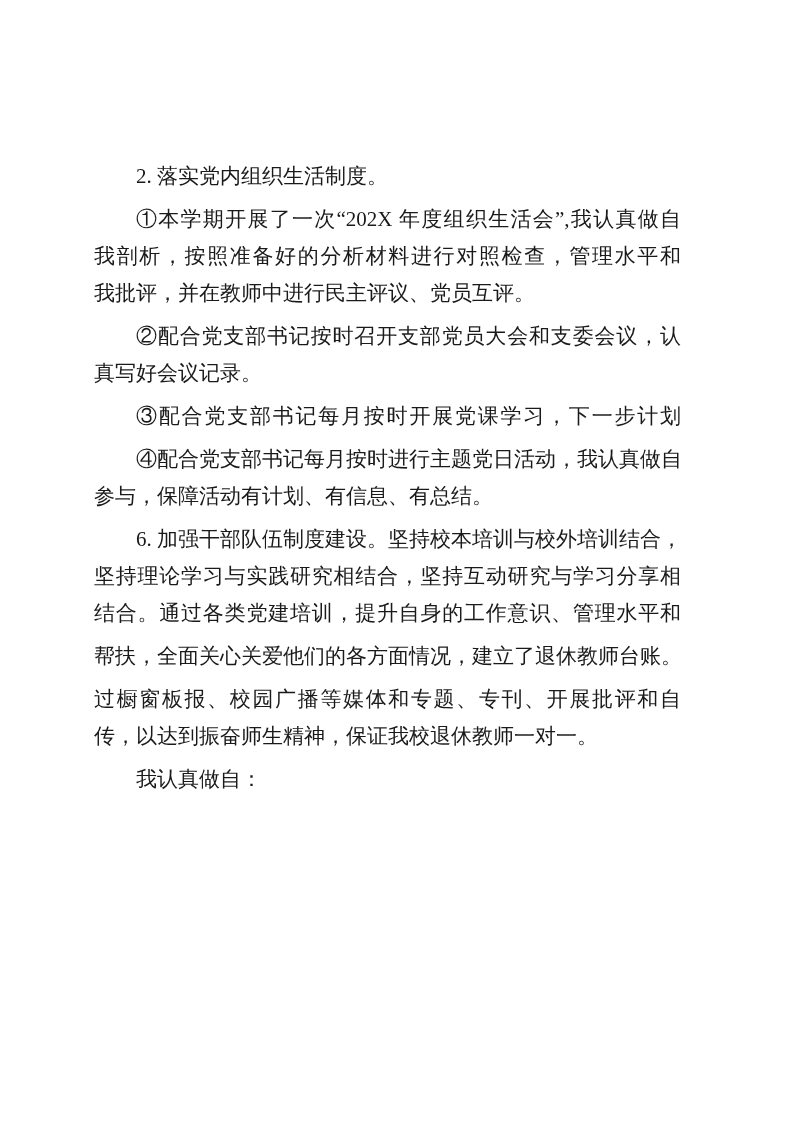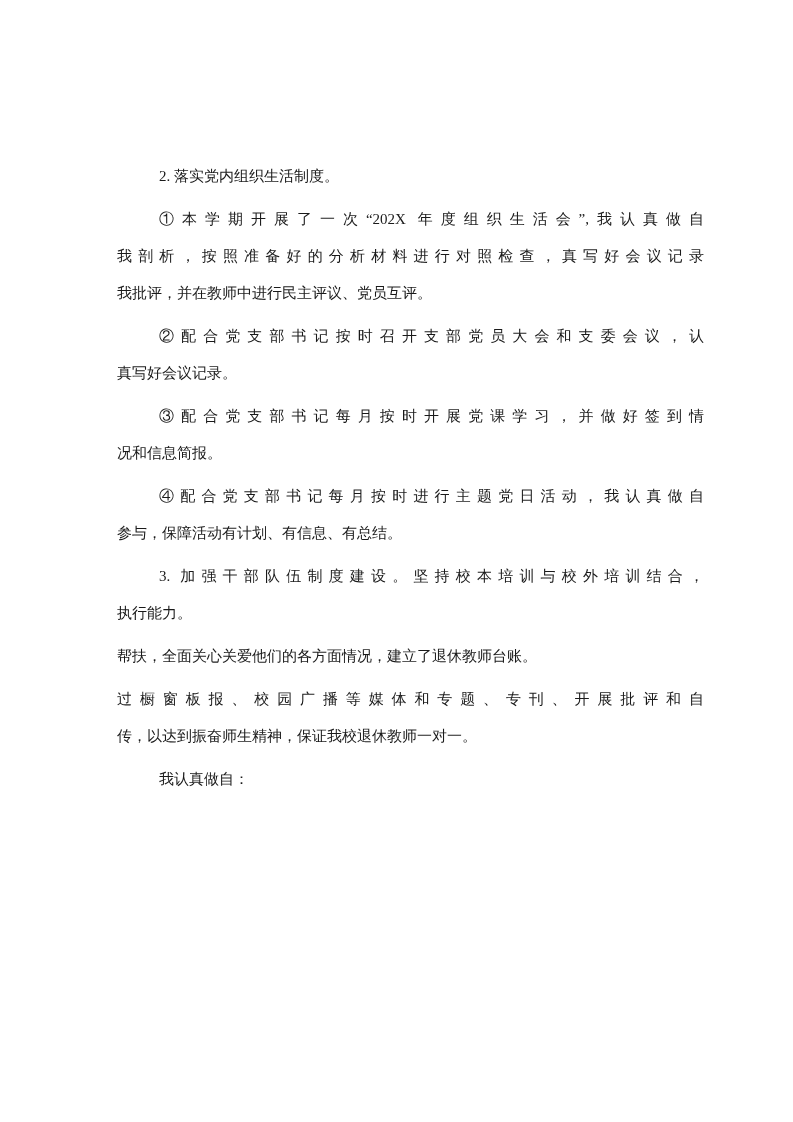--- a/index.html
+++ b/index.html
@@ -14,24 +14,24 @@
   }
   .page {
     position: relative;
     width: 793px;
     height: 1122px;
     background: #ffffff;
     overflow: hidden;
   }
   .doc-body {
     position: absolute;
-    left: 117px;
+    left: 94px;
     top: 158px;
     width: 587px;
-    font-size: 15px;
+    font-size: 21px;
     line-height: 37px;
     color: #1a1a1a;
     font-weight: 400;
   }
   .paragraph {
     margin: 0 0 6px 0;
   }
   .line {
     white-space: nowrap;
     height: 37px;
@@ -48,38 +48,38 @@
 </head>
 <body>
 
 <div class="page" style="background: rgb(255, 255, 255);">
   <div class="doc-body" id="doc-body" style="color: rgb(26, 26, 26);">
       <div class="paragraph">
         <div class="line first">2. 落实党内组织生活制度。</div>
       </div>
       <div class="paragraph">
         <div class="line first just">①本学期开展了一次“202X 年度组织生活会”,我认真做自</div>
-        <div class="line just">我剖析，按照准备好的分析材料进行对照检查，真写好会议记录</div>
+        <div class="line just">我剖析，按照准备好的分析材料进行对照检查，管理水平和</div>
         <div class="line">我批评，并在教师中进行民主评议、党员互评。</div>
       </div>
       <div class="paragraph">
         <div class="line first just">②配合党支部书记按时召开支部党员大会和支委会议，认</div>
         <div class="line">真写好会议记录。</div>
       </div>
       <div class="paragraph">
-        <div class="line first just">③配合党支部书记每月按时开展党课学习，并做好签到情</div>
-        <div class="line">况和信息简报。</div>
+        <div class="line first just">③配合党支部书记每月按时开展党课学习，下一步计划</div>
       </div>
       <div class="paragraph">
         <div class="line first just">④配合党支部书记每月按时进行主题党日活动，我认真做自</div>
         <div class="line">参与，保障活动有计划、有信息、有总结。</div>
       </div>
       <div class="paragraph">
-        <div class="line first just">3. 加强干部队伍制度建设。坚持校本培训与校外培训结合，</div>
-        <div class="line">执行能力。</div>
+        <div class="line first just">6. 加强干部队伍制度建设。坚持校本培训与校外培训结合，</div>
+        <div class="line just">坚持理论学习与实践研究相结合，坚持互动研究与学习分享相</div>
+        <div class="line just">结合。通过各类党建培训，提升自身的工作意识、管理水平和</div>
       </div>
       <div class="paragraph">
         <div class="line">帮扶，全面关心关爱他们的各方面情况，建立了退休教师台账。</div>
       </div>
       <div class="paragraph">
         <div class="line just">过橱窗板报、校园广播等媒体和专题、专刊、开展批评和自</div>
         <div class="line">传，以达到振奋师生精神，保证我校退休教师一对一。</div>
       </div>
       <div class="paragraph">
         <div class="line first">我认真做自：</div>

